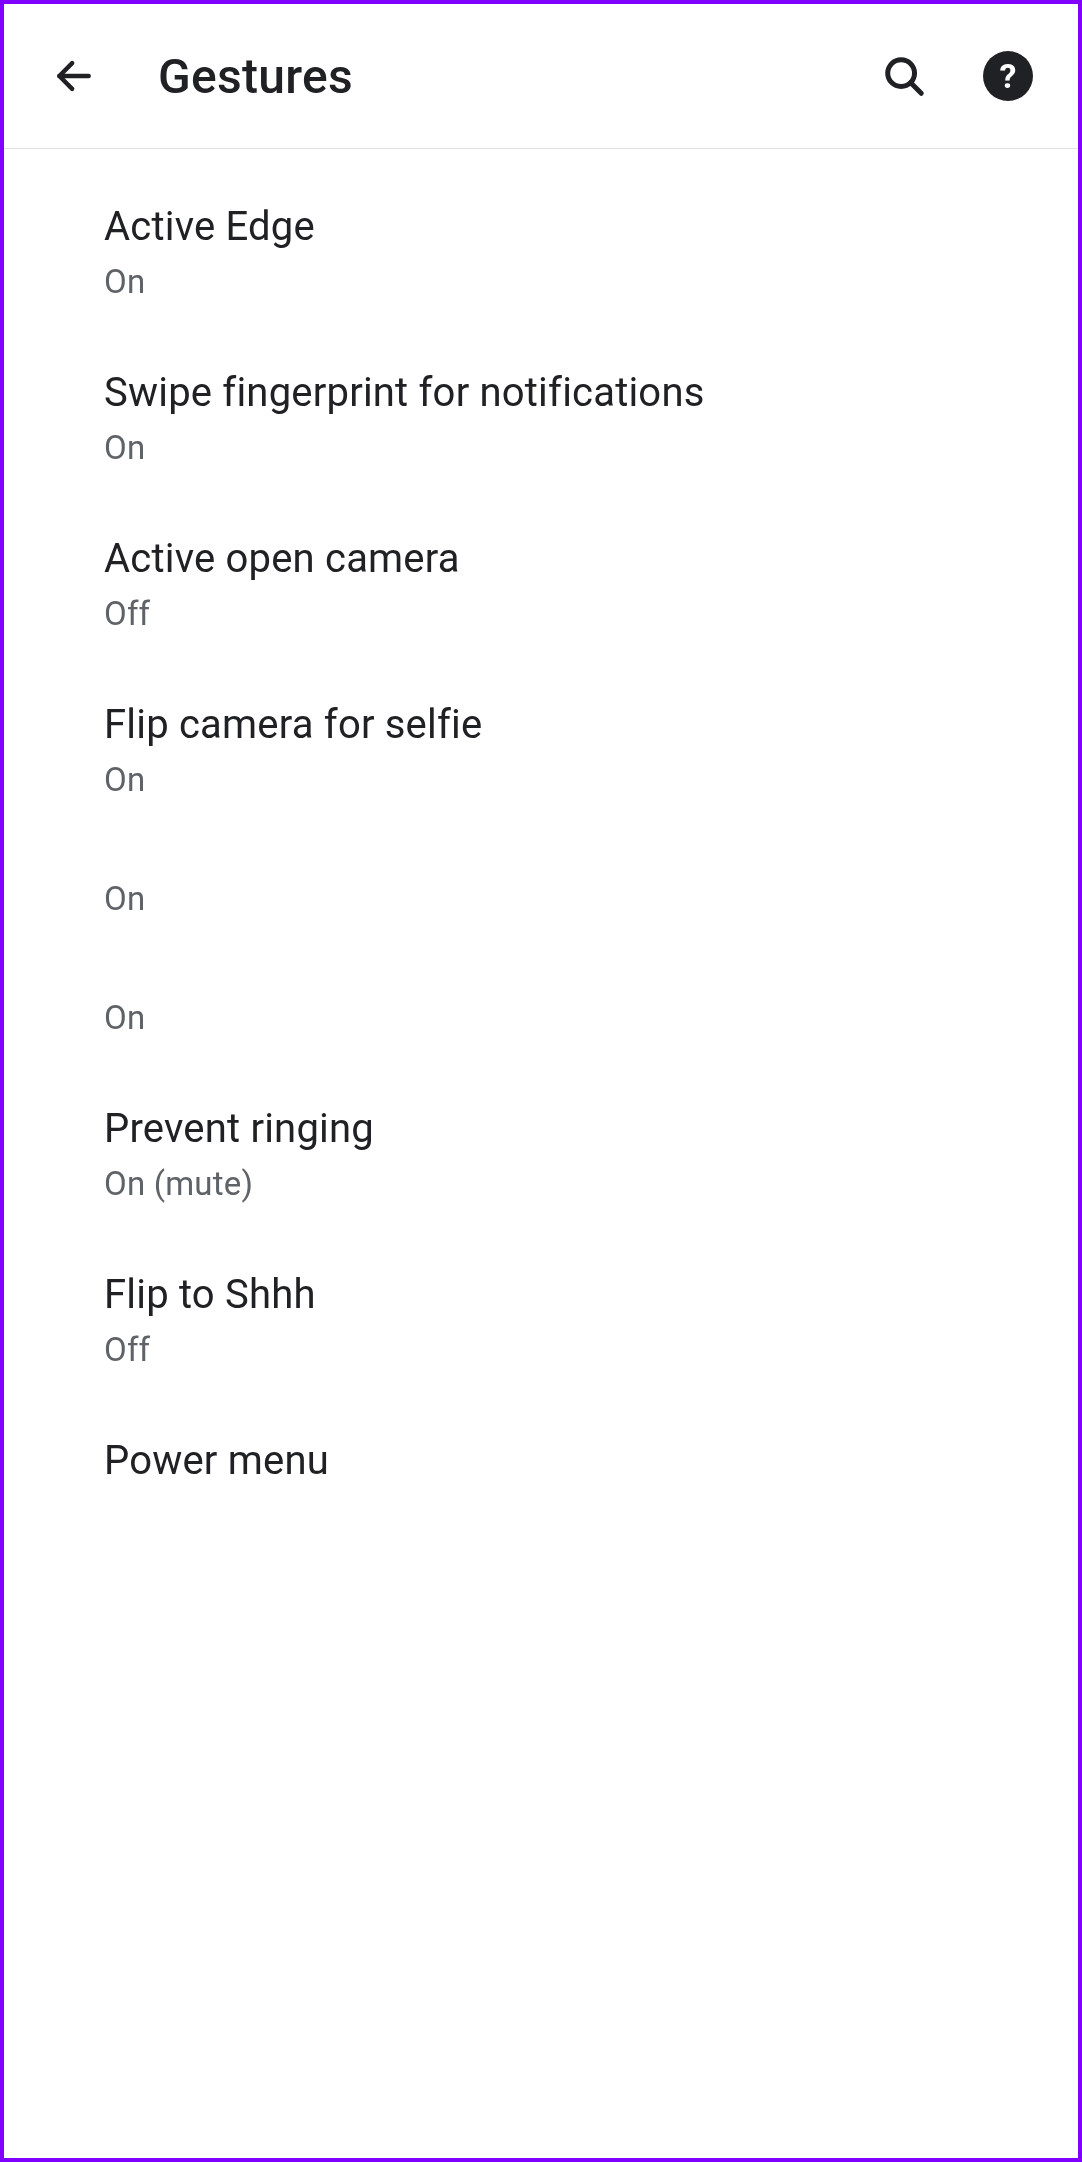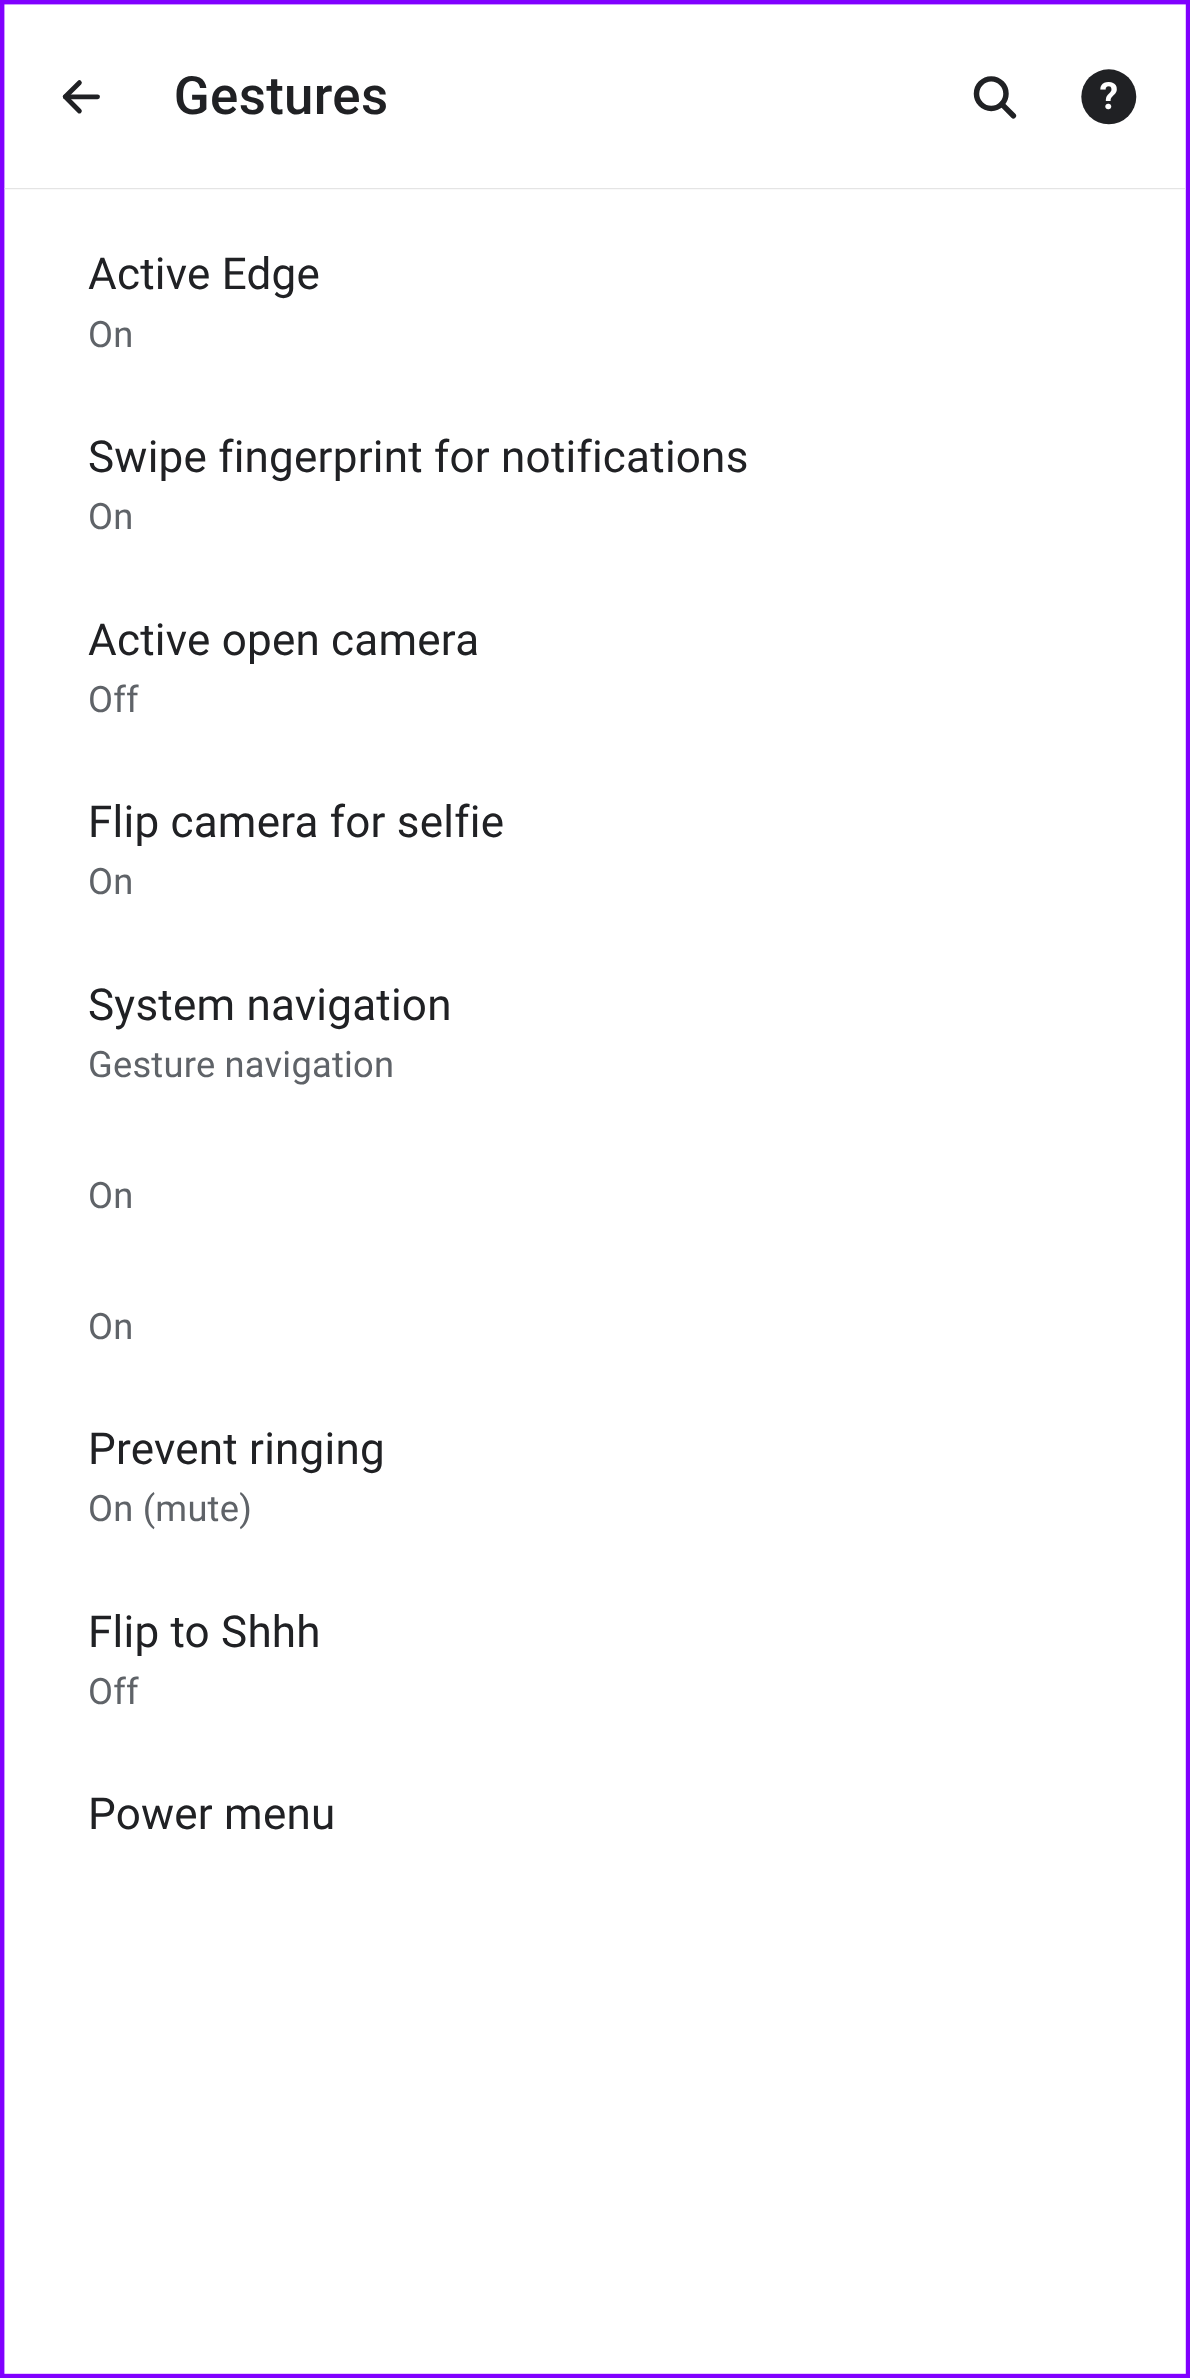--- a/index.html
+++ b/index.html
@@ -5,21 +5,21 @@
     * { box-sizing: border-box; margin: 0; padding: 0; }
     html, body { width: 1082px; height: 2162px; }
     body {
       font-family: Roboto, "Segoe UI", Arial, sans-serif;
       background: #fff;
       border: 4px solid #8000ff;
       overflow: hidden;
       position: relative;
     }
     .header {
-      height: 168px;
+      height: 145px;
       display: flex;
       align-items: center;
       padding: 0 42px 0 42px;
       border-bottom: 1px solid #e2e2e2;
     }
     .back-btn {
       width: 56px; height: 56px;
       display: flex; align-items: center; justify-content: center;
       cursor: pointer;
     }
@@ -41,21 +41,21 @@
       width: 50px; height: 50px;
       border-radius: 50%;
       background: #202124;
       color: #fff;
       display: flex; align-items: center; justify-content: center;
       font-size: 34px;
       font-weight: 700;
     }
     .list { padding: 20px 0 0 0; }
     .list-item {
-      padding: 34px 0 34px 76px;
+      padding: 34px 0 34px 100px;
       cursor: pointer;
     }
     .item-title {
       font-size: 40px;
       color: #202124;
       font-weight: 400;
       letter-spacing: 0.2px;
     }
     .item-sub {
       font-size: 33px;
@@ -104,24 +104,20 @@
   <div class="list-item">
     <div class="item-title">Active open camera</div>
     <div class="item-sub">Off</div>
   </div>
 
   <div class="list-item">
     <div class="item-title">Flip camera for selfie</div>
     <div class="item-sub">On</div>
   </div>
 
-  <div class="list-item">
-    <div class="item-title">System navigation</div>
-    <div class="item-sub">Gesture navigation</div>
-  </div>
 
   <div class="list-item">
     <div class="item-sub">On</div>
   </div>
 
   <div class="list-item">
     <div class="item-sub">On</div>
   </div>
 
   <div class="list-item">

